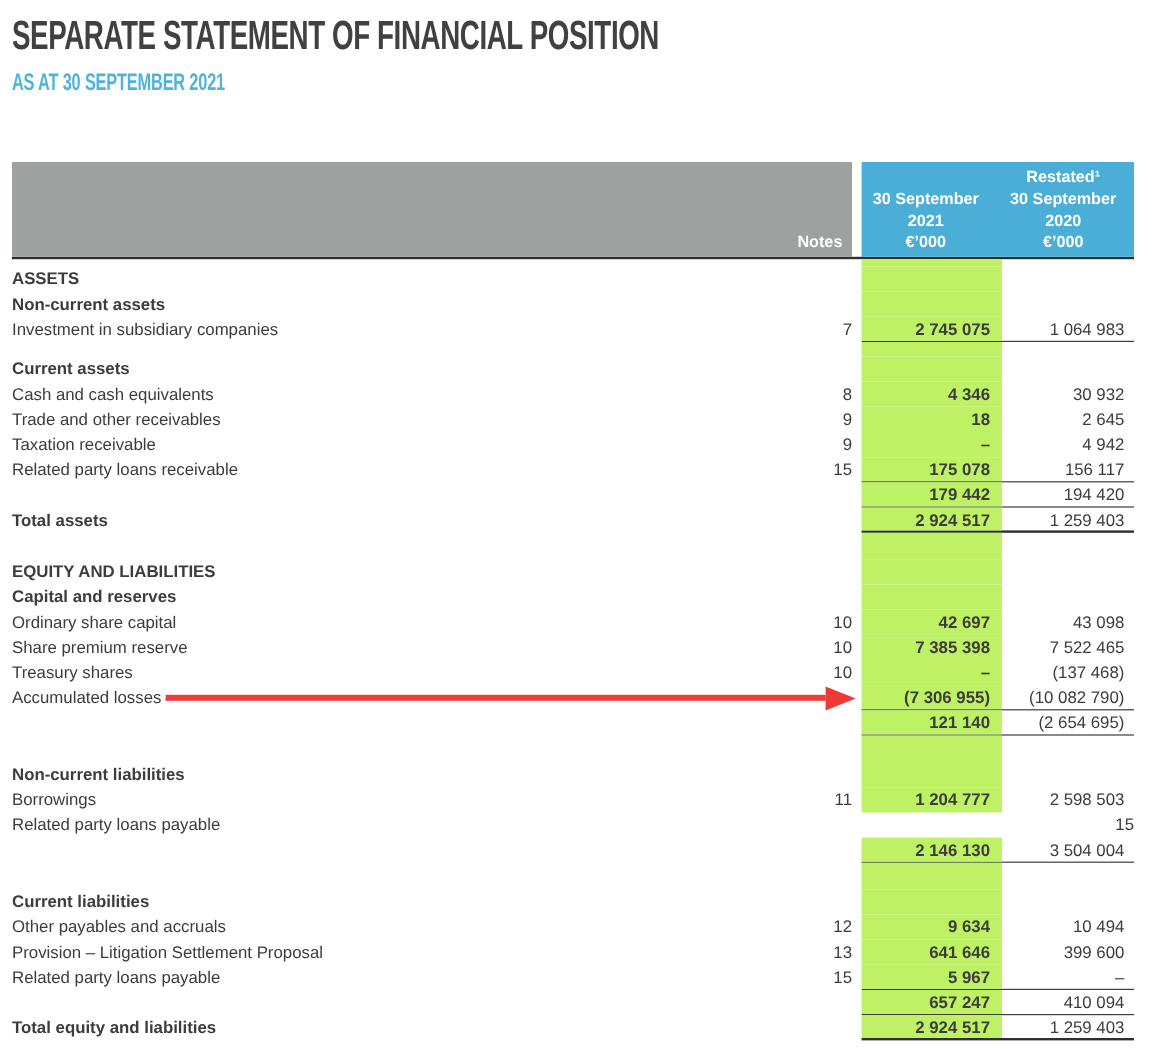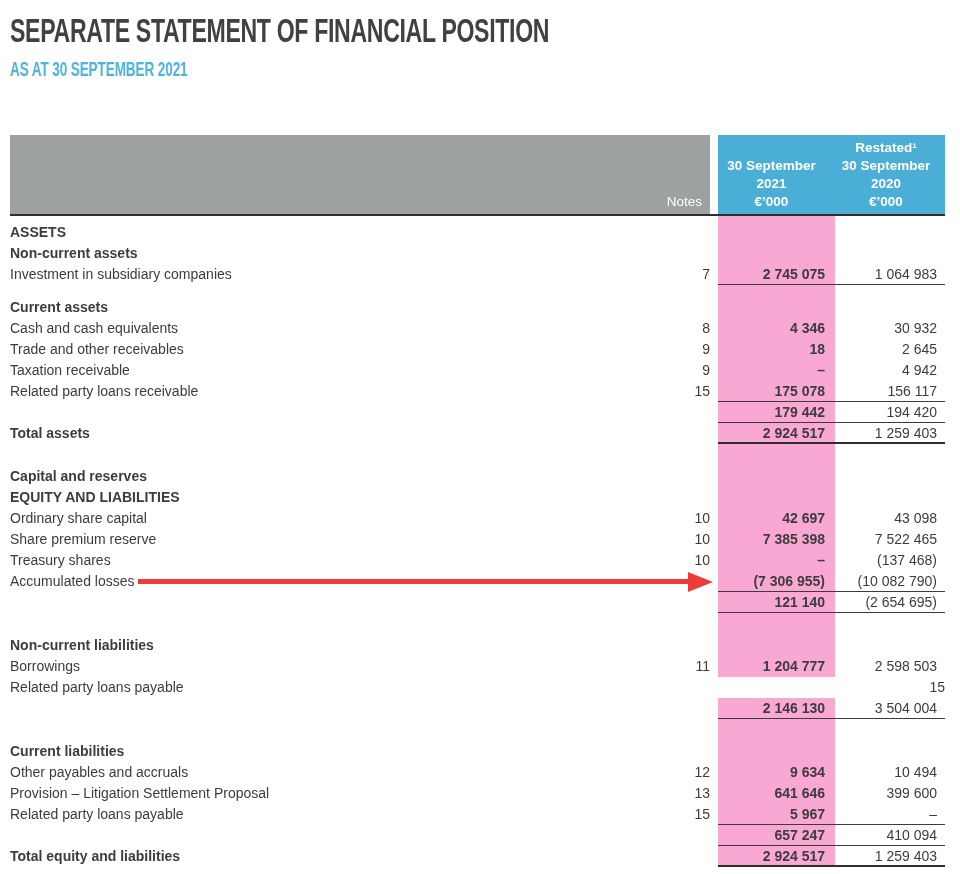--- a/index.html
+++ b/index.html
@@ -48,21 +48,21 @@
   .h-gray {
     flex: 1;
     margin-right: 8px;
     background: #9DA1A0;
     display: flex;
     align-items: flex-end;
     justify-content: flex-end;
   }
   .notes-label {
     color: #ffffff;
-    font-weight: 400;
+    font-weight: 700;
     font-size: 13.5px;
     line-height: 18px;
     padding: 0 8px 3px 0;
   }
   .h-blue {
     width: 227px;
     background: #4BAED6;
     display: flex;
     align-items: flex-end;
     color: #ffffff;
@@ -81,21 +81,21 @@
   .row.spacer-sm { height: 12px; }
   .row.spacer-lg { height: 22px; }
   .c-label { flex: 1; white-space: nowrap; overflow: hidden; }
   .row.section .c-label, .row.subhead .c-label, .row.total .c-label { font-weight: 700; }
   .c-note { width: 50px; text-align: right; }
   .vals { display: flex; width: 227px; margin-left: 8px; box-sizing: border-box; }
   .vals.rule-thin  { border-bottom: 1.5px solid #3C3C3B; }
   .vals.rule-thick { border-bottom: 2.5px solid #2e2e2d; }
   .c-v1 {
     width: 117px; box-sizing: border-box; padding-right: 10px;
-    background: #f9a8d4; text-align: right; font-weight: 700; white-space: nowrap;
+    background: #bef264; text-align: right; font-weight: 700; white-space: nowrap;
   }
   .c-v2 {
     width: 110px; box-sizing: border-box; padding-right: 8px;
     text-align: right; white-space: nowrap;
   }
 
   
   .arrow {
     position: absolute;
     left: 128px; top: 0; height: 21px;
@@ -234,30 +234,30 @@
           </div>
         </div>
         <div class="row spacer-lg">
           <div class="c-label"></div>
           <div class="c-note"></div>
           <div class="vals">
             <div class="c-v1"></div>
             <div class="c-v2"></div>
           </div>
         </div>
+        <div class="row section">
+          <div class="c-label">EQUITY AND LIABILITIES</div>
+          <div class="c-note"></div>
+          <div class="vals">
+            <div class="c-v1"></div>
+            <div class="c-v2"></div>
+          </div>
+        </div>
         <div class="row subhead">
           <div class="c-label">Capital and reserves</div>
-          <div class="c-note"></div>
-          <div class="vals">
-            <div class="c-v1"></div>
-            <div class="c-v2"></div>
-          </div>
-        </div>
-        <div class="row section">
-          <div class="c-label">EQUITY AND LIABILITIES</div>
           <div class="c-note"></div>
           <div class="vals">
             <div class="c-v1"></div>
             <div class="c-v2"></div>
           </div>
         </div>
         <div class="row item">
           <div class="c-label">Ordinary share capital</div>
           <div class="c-note">10</div>
           <div class="vals">

